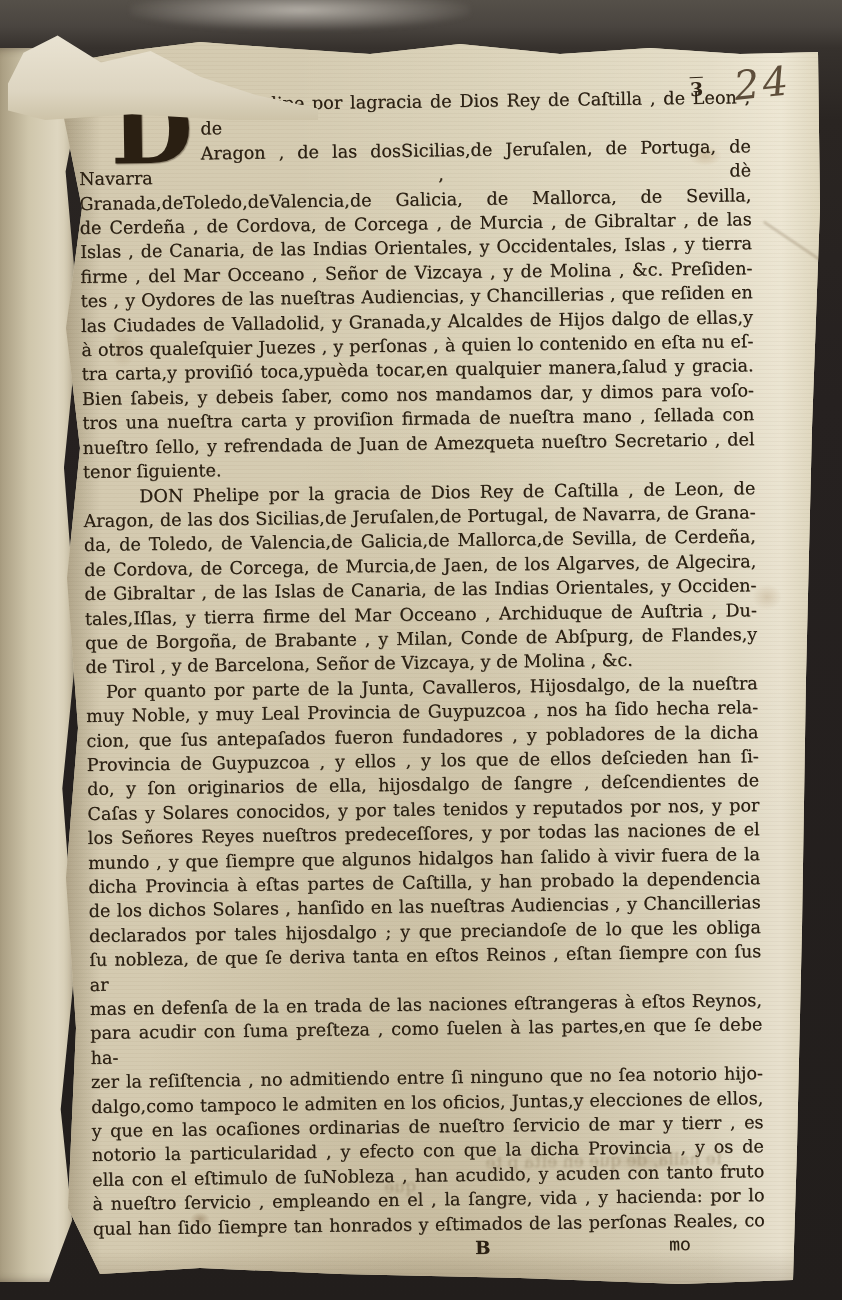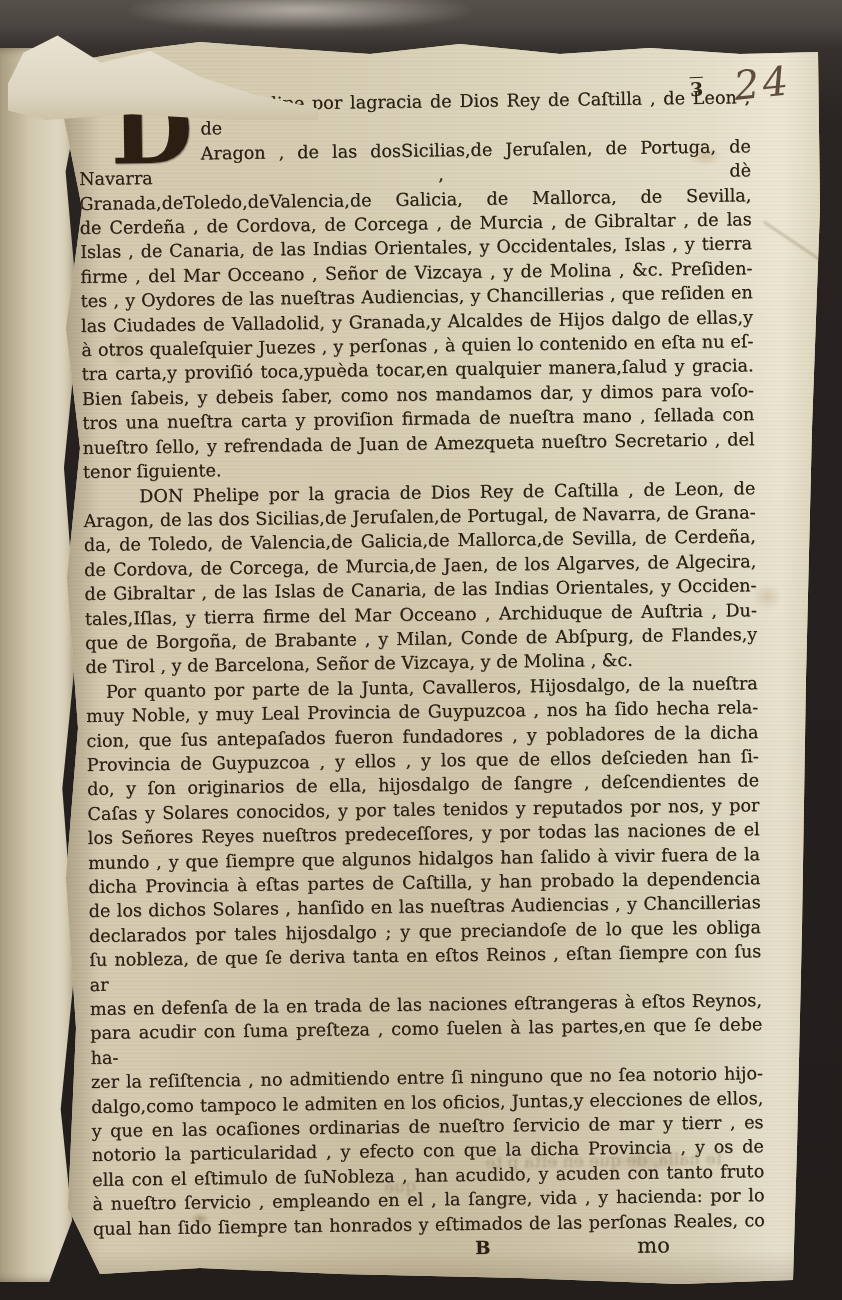--- a/index.html
+++ b/index.html
@@ -95,21 +95,21 @@
     font-size:95px;line-height:73px;font-weight:bold;color:#2a1f12;
     text-shadow:1px 1px 1px rgba(42,31,18,.4);
   }
   .para-1 .line:last-child{text-align-last:left;}
   .para-2 .line:first-child{padding-left:56px;}
   .para-2 .line:last-child{text-align-last:left;}
   .para-3 .line:first-child{padding-left:20px;}
 
   .sig-line{position:relative;height:26px;}
   .sig-b{position:absolute;left:382px;font-weight:bold;font-size:18px;}
-  .catchword{position:absolute;left:544px;font-size:21px;}
+  .catchword{position:absolute;left:576px;font-size:18px;font-family:Liberation Mono, monospace;}
 
   
   .bleed{position:absolute;color:#8d7c5d;pointer-events:none;}
   .bleed-1{
     left:252px;top:1124px;width:430px;font-size:17px;
     transform:scaleX(-1) rotate(1deg);filter:blur(1.2px);opacity:.5;
     position:absolute;
   }
   .bleed-2{
     left:296px;top:1150px;width:80px;font-size:17px;

